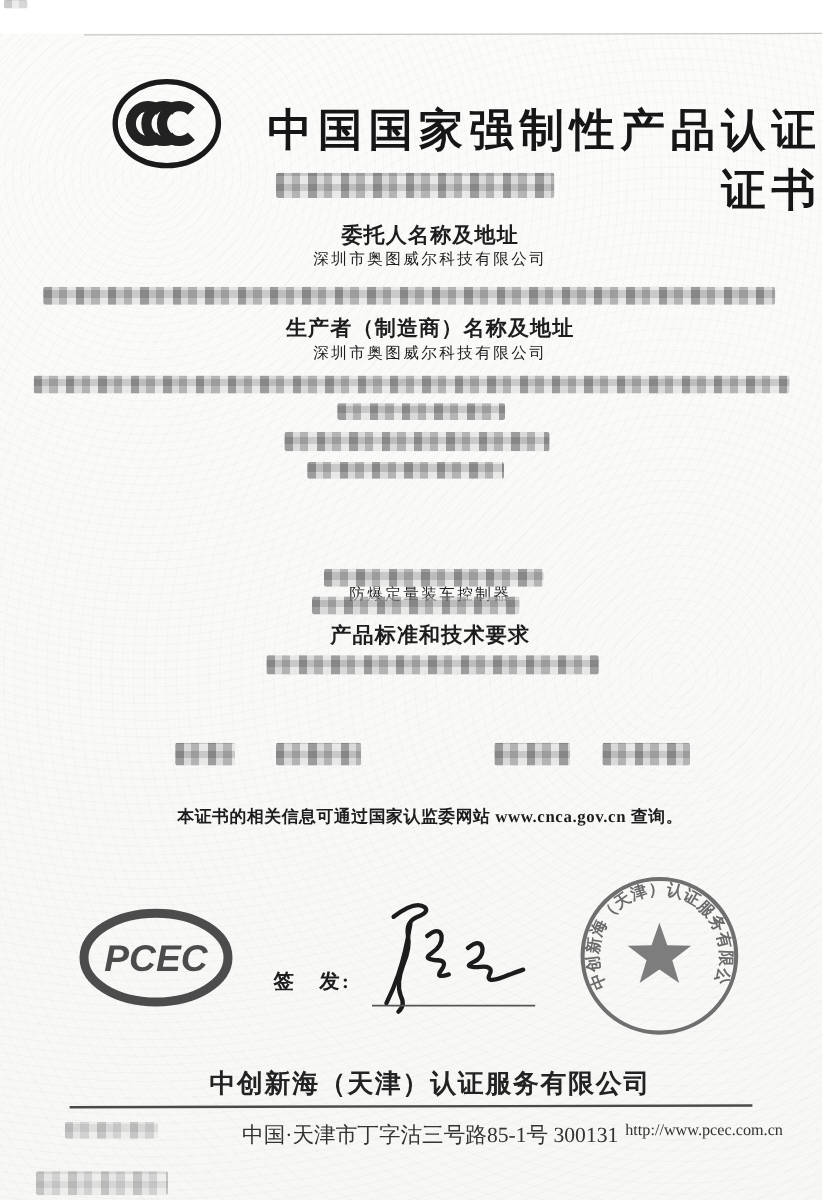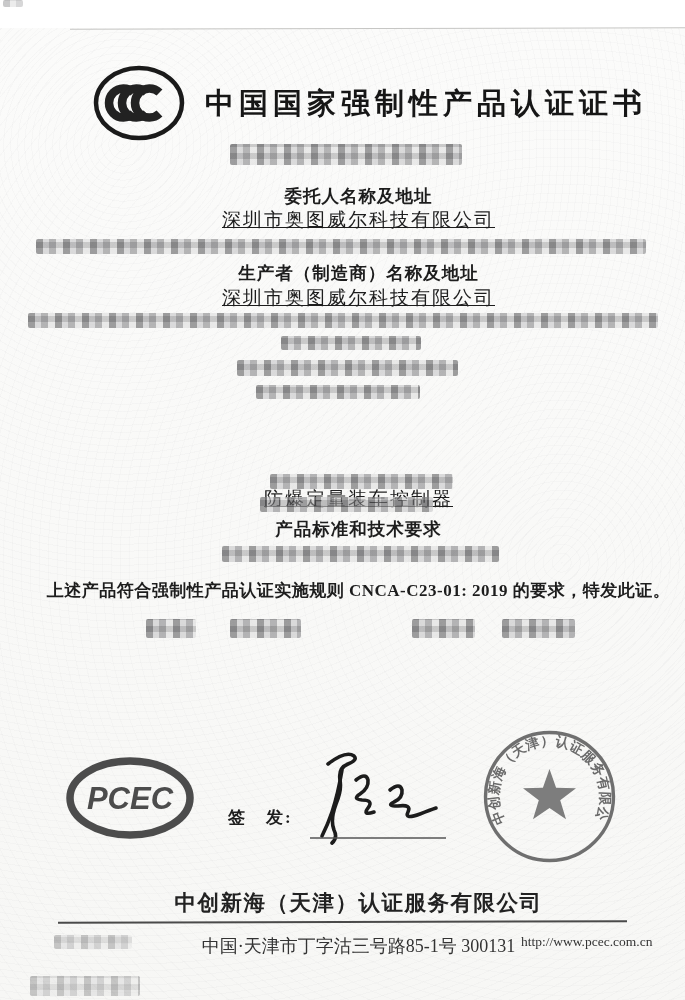--- a/index.html
+++ b/index.html
@@ -16,24 +16,24 @@
       repeating-radial-gradient(circle at 82% 55%, rgba(120,120,130,.03) 0 1px, transparent 1px 9px),
       linear-gradient(180deg,#fbfbfa,#f7f7f5);
   }
   .paper-edge{
     position:absolute;left:70px;top:28px;right:0;height:1px;
     background:#c6c6c4;transform:rotate(-.12deg);
   }
   .abs{position:absolute;}
   .center{left:0;right:12px;text-align:center;white-space:nowrap;padding-left:44px;}
   .hdr{font-weight:bold;font-size:17.5px;letter-spacing:1px;}
-  .val{font-size:19px;letter-spacing:2px;text-decoration:underline;}
+  .val{font-size:13px;letter-spacing:2px;}
   .title{
     font-family:"Liberation Sans", sans-serif;
-    font-weight:bold;font-size:29px;letter-spacing:5px;
+    font-weight:bold;font-size:37px;letter-spacing:5px;
     color:#161616;text-align:right;
   }
   .statement{font-weight:bold;font-size:17px;letter-spacing:.5px;}
   .note{font-weight:bold;font-size:14px;letter-spacing:.5px;}
   .issuer{
     font-family:"Liberation Sans", sans-serif;
     font-weight:bold;font-size:21.5px;letter-spacing:1.5px;color:#222;
   }
   .rule{position:absolute;left:58px;top:921px;width:569px;height:2px;background:#4a4a4a;transform:rotate(-.15deg);}
   .footer-addr{font-size:18px;color:#333;}
@@ -80,27 +80,27 @@
   <div class="px" style="left:237px;top:360px;width:221px;height:16px;"></div>
   <div class="px" style="left:256px;top:385px;width:164px;height:14px;"></div>
 
   <div class="abs center val" style="top:449px;margin-top:37px;">防爆定量装车控制器</div>
   <div class="px" style="left:270px;top:474px;width:183px;height:15px;"></div>
   <div class="px" style="left:260px;top:497px;width:173px;height:15px;"></div>
 
   <div class="abs center hdr" style="top:517px;">产品标准和技术要求</div>
   <div class="px" style="left:222px;top:546px;width:277px;height:16px;"></div>
 
-  <div class="abs center statement" style="top:579px;">上述产品符合强制性产品认证实施规则 CNCA-C23-01: 2019 的要求，特发此证。</div>
 
   <div class="px" style="left:146px;top:619px;width:50px;height:19px;"></div>
   <div class="px" style="left:230px;top:619px;width:71px;height:19px;"></div>
   <div class="px" style="left:412px;top:619px;width:63px;height:19px;"></div>
   <div class="px" style="left:502px;top:619px;width:73px;height:19px;"></div>
 
+  <div class="abs center note" style="top:672px;">本证书的相关信息可通过国家认监委网站 www.cnca.gov.cn 查询。</div>
 
   <svg class="abs" style="left:64px;top:756px;" width="132" height="85" viewBox="0 0 132 85">
     <ellipse cx="66" cy="42" rx="60" ry="37" fill="none" stroke="#4c4c4c" stroke-width="7.5"></ellipse>
     <text x="66" y="53" text-anchor="middle" font-family="Liberation Sans, sans-serif" font-size="31" font-weight="bold" font-style="italic" fill="#4c4c4c">PCEC</text>
   </svg>
 
   <div class="abs sign-label" style="left:228px;top:806px;">签　发:</div>
 
   <svg class="abs" style="left:298px;top:746px;" width="155" height="100" viewBox="0 0 155 100">
     <g fill="none" stroke="#1c1c1c" stroke-width="3.6" stroke-linecap="round">

